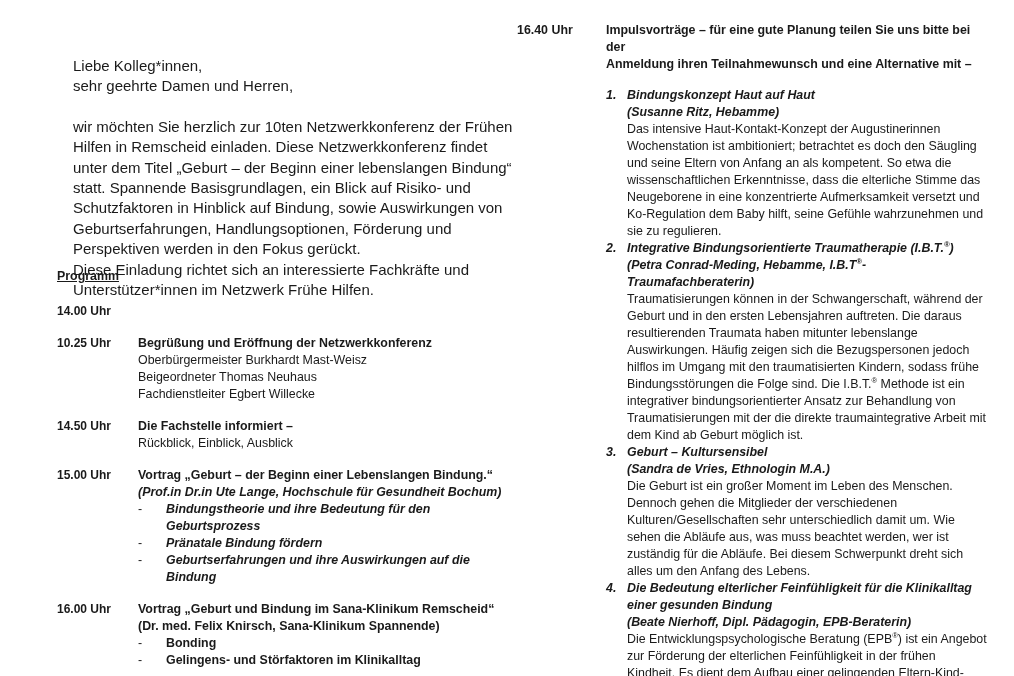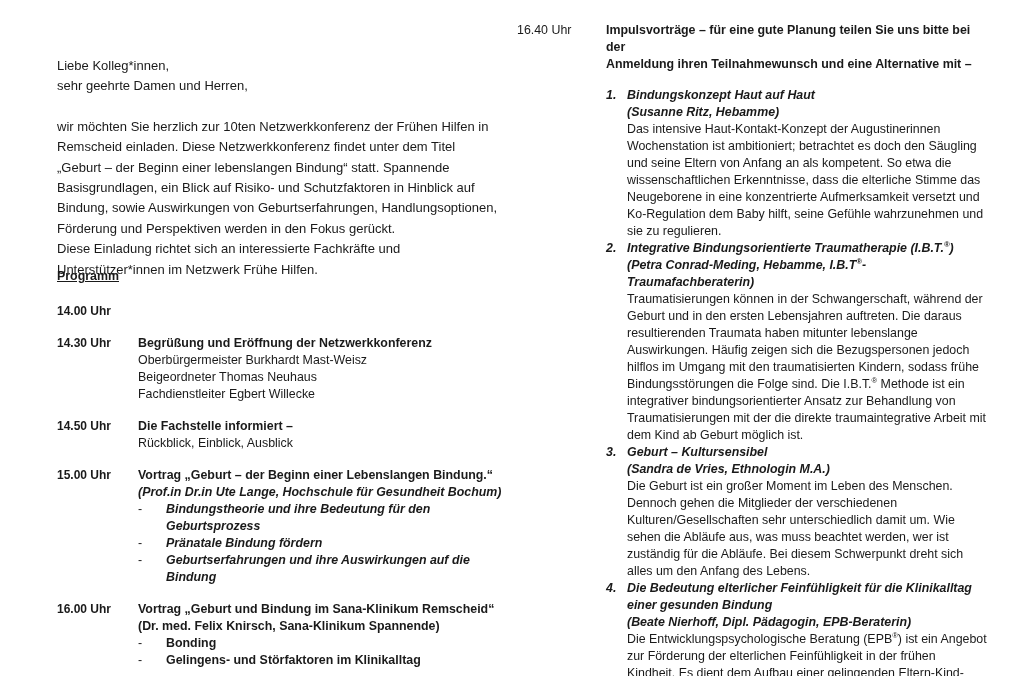--- a/index.html
+++ b/index.html
@@ -34,23 +34,23 @@
   }
   .col-right {
     left: 517px;
     width: 470px;
   }
 
   
   .letter {
     position: absolute;
     top: 56px;
-    left: 0;
+    left: 16px;
     width: 442px;
-    font-size: 13px;
+    font-size: 15px;
     line-height: 20.4px;
   }
   .letter p {
     margin: 0;
   }
   .letter .gap {
     height: 20px;
   }
 
   
@@ -128,21 +128,21 @@
     font-size: 12.4px;
     line-height: 17px;
   }
   .r-row {
     display: flex;
     align-items: flex-start;
   }
   .r-time {
     width: 89px;
     flex: 0 0 89px;
-    font-weight: normal;
+    font-weight: bold;
   }
   .r-body {
     flex: 1 1 auto;
   }
   .r-head {
     font-weight: bold;
   }
   .spacer-10 {
     height: 14px;
   }
@@ -197,21 +197,21 @@
     </div>
 
     <div class="programme">
       <p class="prog-title">Programm</p>
 
       <div class="prog-row">
         <div class="prog-time">14.00 Uhr</div>
       </div>
 
       <div class="prog-row">
-        <div class="prog-time">14.30 Uhr</div>
+        <div class="prog-time">10.25 Uhr</div>
         <div class="prog-body">
           <span class="line b">Begrüßung und Eröffnung der Netzwerkkonferenz</span>
           <span class="line n">Oberbürgermeister Burkhardt Mast-Weisz</span>
           <span class="line n">Beigeordneter Thomas Neuhaus</span>
           <span class="line n">Fachdienstleiter Egbert Willecke</span>
         </div>
       </div>
 
       <div class="prog-row">
         <div class="prog-time">14.50 Uhr</div>

